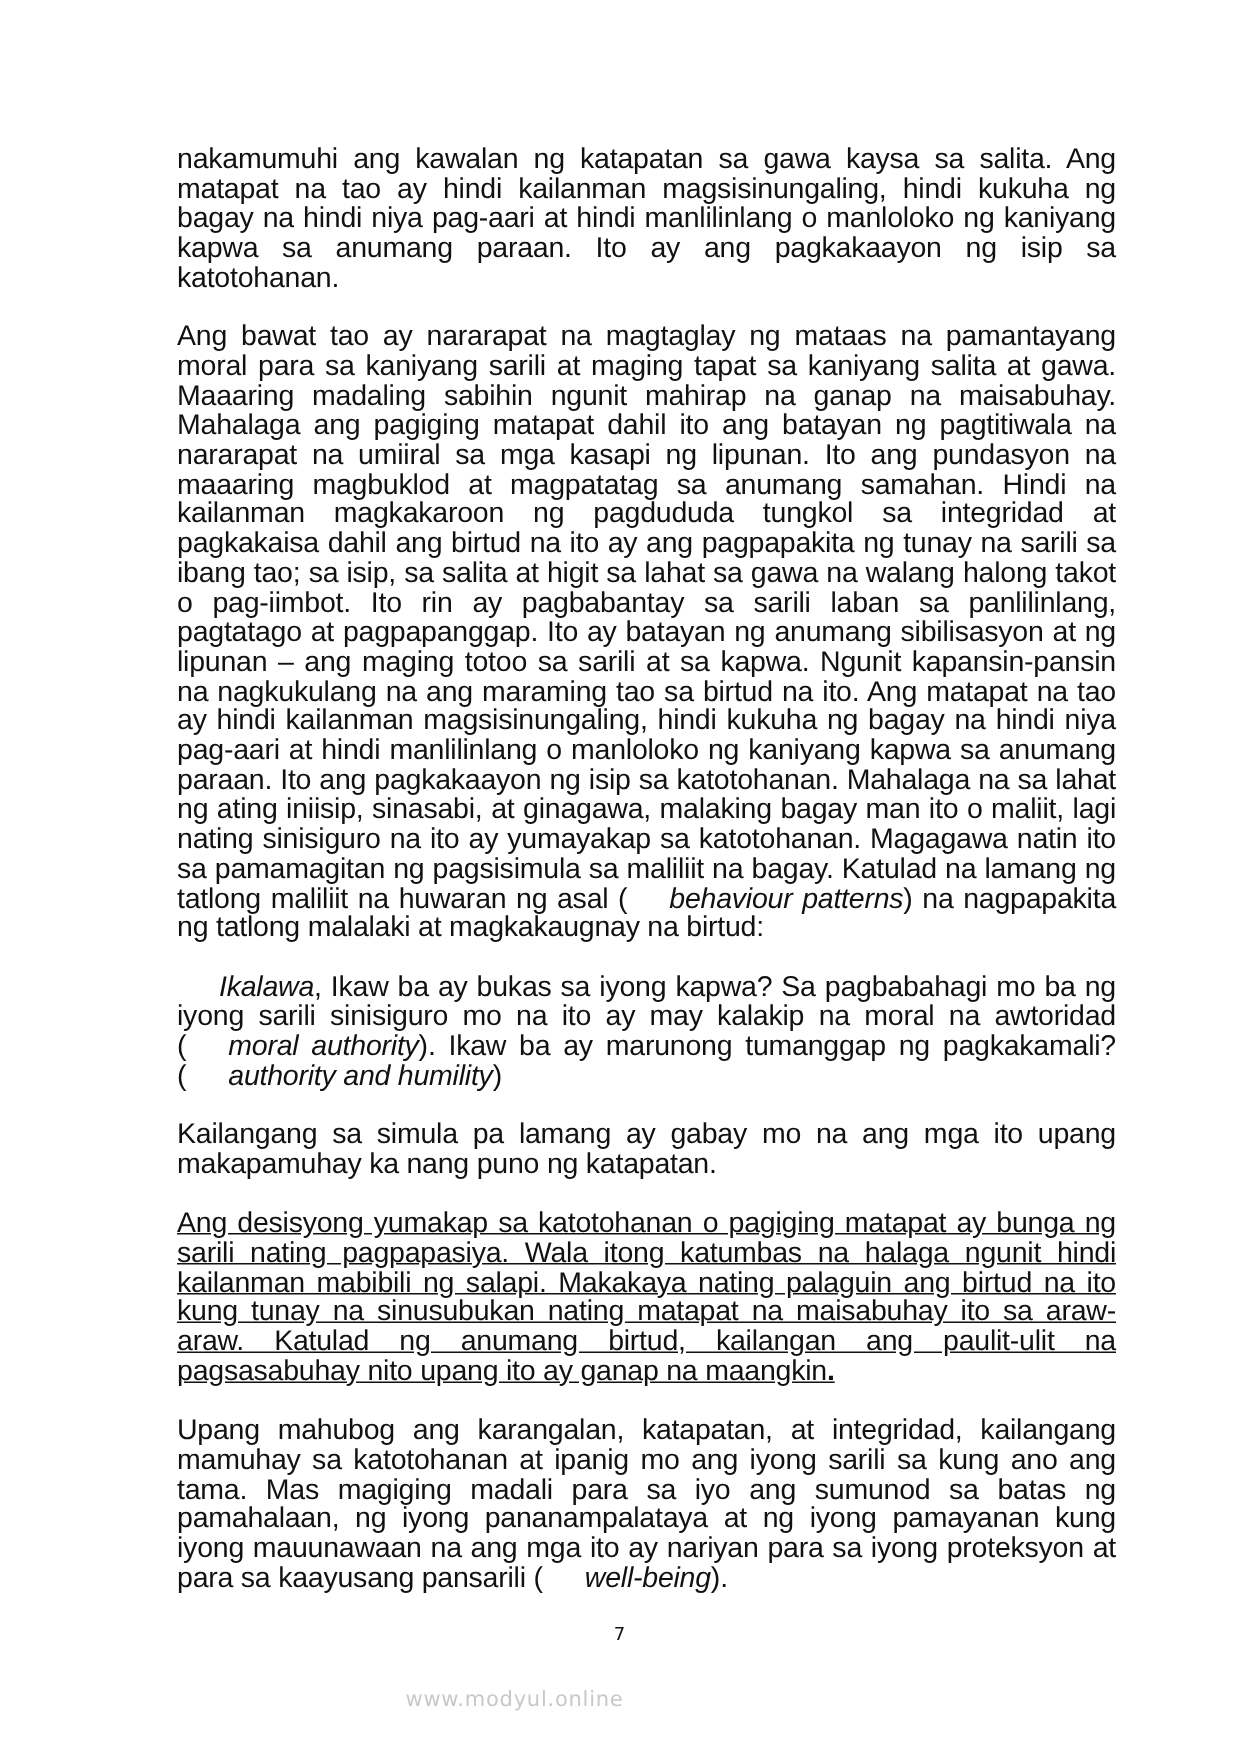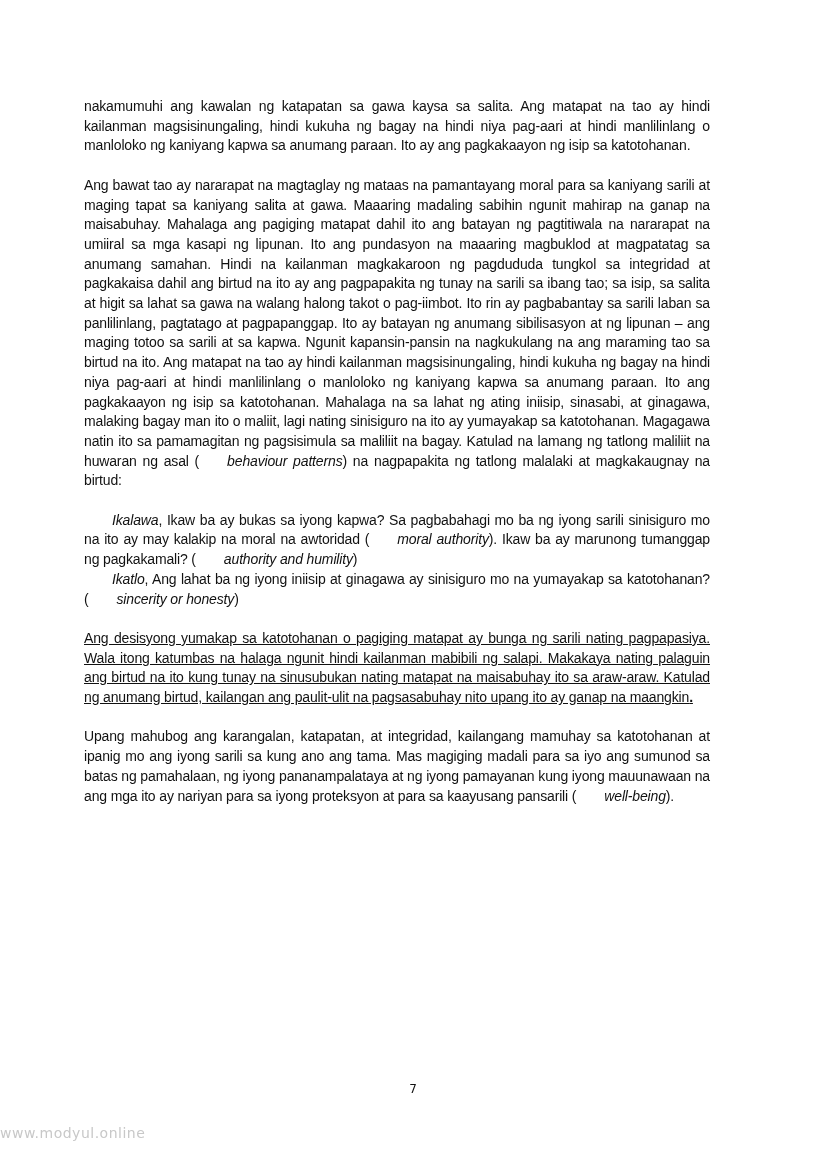--- a/index.html
+++ b/index.html
@@ -10,24 +10,24 @@
     body {
       width: 826px;
       height: 1169px;
       position: relative;
       overflow: hidden;
       font-family: "Liberation Sans", sans-serif;
       color: #111111;
     }
     .page-body {
       position: absolute;
-      left: 84px;
+      left: 118px;
       top: 97px;
       width: 626px;
-      font-size: 14px;
+      font-size: 19px;
       line-height: 19.7px;
       letter-spacing: -0.15px;
     }
     .para {
       margin: 0 0 19.7px 0;
       text-align: justify;
       hyphens: none;
     }
     .para.last-left {
       text-align-last: left;
@@ -54,40 +54,41 @@
       text-align: center;
       font-family: "DejaVu Sans", sans-serif;
       font-size: 12px;
       color: #111111;
     }
     .watermark {
       position: absolute;
       left: 0;
       width: 686px;
       top: 1125px;
+      text-align: center;
       font-family: "DejaVu Sans", sans-serif;
       font-size: 14px;
       color: #c8c8c8;
       letter-spacing: 0.5px;
     }
   </style>
 </head>
 <body>
 
 <div class="page-body">
 
   <p class="para last-left">nakamumuhi ang kawalan ng katapatan sa gawa kaysa sa salita. Ang matapat na tao ay hindi kailanman magsisinungaling, hindi kukuha ng bagay na hindi niya pag-aari at hindi manlilinlang o manloloko ng kaniyang kapwa sa anumang paraan. Ito ay ang pagkakaayon ng isip sa katotohanan.</p>
 
   <p class="para last-left"><span>Ang bawat tao ay nararapat na magtaglay ng mataas na pamantayang moral para sa kaniyang sarili at maging tapat sa kaniyang salita at gawa. Maaaring madaling sabihin ngunit mahirap na ganap na maisabuhay. Mahalaga ang pagiging matapat dahil ito ang batayan ng pagtitiwala na nararapat na umiiral sa mga kasapi ng lipunan. Ito ang pundasyon na maaaring magbuklod at magpatatag sa anumang samahan. Hindi na kailanman magkakaroon ng pagdududa tungkol sa integridad at pagkakaisa dahil ang birtud na ito ay ang pagpapakita ng tunay na sarili sa ibang tao; sa isip, sa salita at higit sa lahat sa gawa na walang halong takot o pag-iimbot. Ito rin ay pagbabantay sa sarili laban sa panlilinlang, pagtatago at pagpapanggap. Ito ay batayan ng anumang sibilisasyon at ng lipunan – ang maging totoo sa sarili at sa kapwa. Ngunit kapansin-pansin na nagkukulang na ang maraming tao sa birtud na ito. Ang matapat na tao ay hindi kailanman magsisinungaling, hindi kukuha ng bagay na hindi niya pag-aari at hindi manlilinlang o manloloko ng kaniyang kapwa sa anumang paraan. Ito ang pagkakaayon ng isip sa katotohanan. Mahalaga na sa lahat ng ating iniisip, sinasabi, at ginagawa, malaking bagay man ito o maliit, lagi nating sinisiguro na ito ay yumayakap sa katotohanan. Magagawa natin ito sa pamamagitan ng pagsisimula sa maliliit na bagay. Katulad na lamang ng tatlong maliliit na huwaran ng asal (</span><em>behaviour patterns</em><span>) na nagpapakita ng tatlong malalaki at magkakaugnay na birtud:</span></p>
 
   <div class="qa-block">
     <p class="qa last-left"><em>Ikalawa</em><span>, Ikaw ba ay bukas sa iyong kapwa? Sa pagbabahagi mo ba ng iyong sarili sinisiguro mo na ito ay may kalakip na moral na awtoridad (</span><em>moral authority</em><span>). Ikaw ba ay marunong tumanggap ng pagkakamali? (</span><em>authority and humility</em><span>)</span></p>
-    <p class="qa last-left"><em>Ikatlo</em><span>, Ang lahat ba ng iyong iniisip at ginagawa ay sinisiguro mo na yumayakap sa katotohanan? (</span><em>sincerity or honesty</em><span>)</span></p>
   </div>
 
+  <p class="para last-left">Kailangang sa simula pa lamang ay gabay mo na ang mga ito upang makapamuhay ka nang puno ng katapatan.</p>
 
   <div class="sub">
     <p class="last-left"><span>Ang desisyong yumakap sa katotohanan o pagiging matapat ay bunga ng sarili nating pagpapasiya. Wala itong katumbas na halaga ngunit hindi kailanman mabibili ng salapi. Makakaya nating palaguin ang birtud na ito kung tunay na sinusubukan nating matapat na maisabuhay ito sa araw-araw. Katulad ng anumang birtud, kailangan ang paulit-ulit na pagsasabuhay nito upang ito ay ganap na maangkin</span><span class="bold-dot">.</span></p>
   </div>
 
   <p class="para last-left"><span>Upang mahubog ang karangalan, katapatan, at integridad, kailangang mamuhay sa katotohanan at ipanig mo ang iyong sarili sa kung ano ang tama. Mas magiging madali para sa iyo ang sumunod sa batas ng pamahalaan, ng iyong pananampalataya at ng iyong pamayanan kung iyong mauunawaan na ang mga ito ay nariyan para sa iyong proteksyon at para sa kaayusang pansarili (</span><em>well-being</em><span>).</span></p>
 
 </div>
 
 <div class="page-number">7</div>

